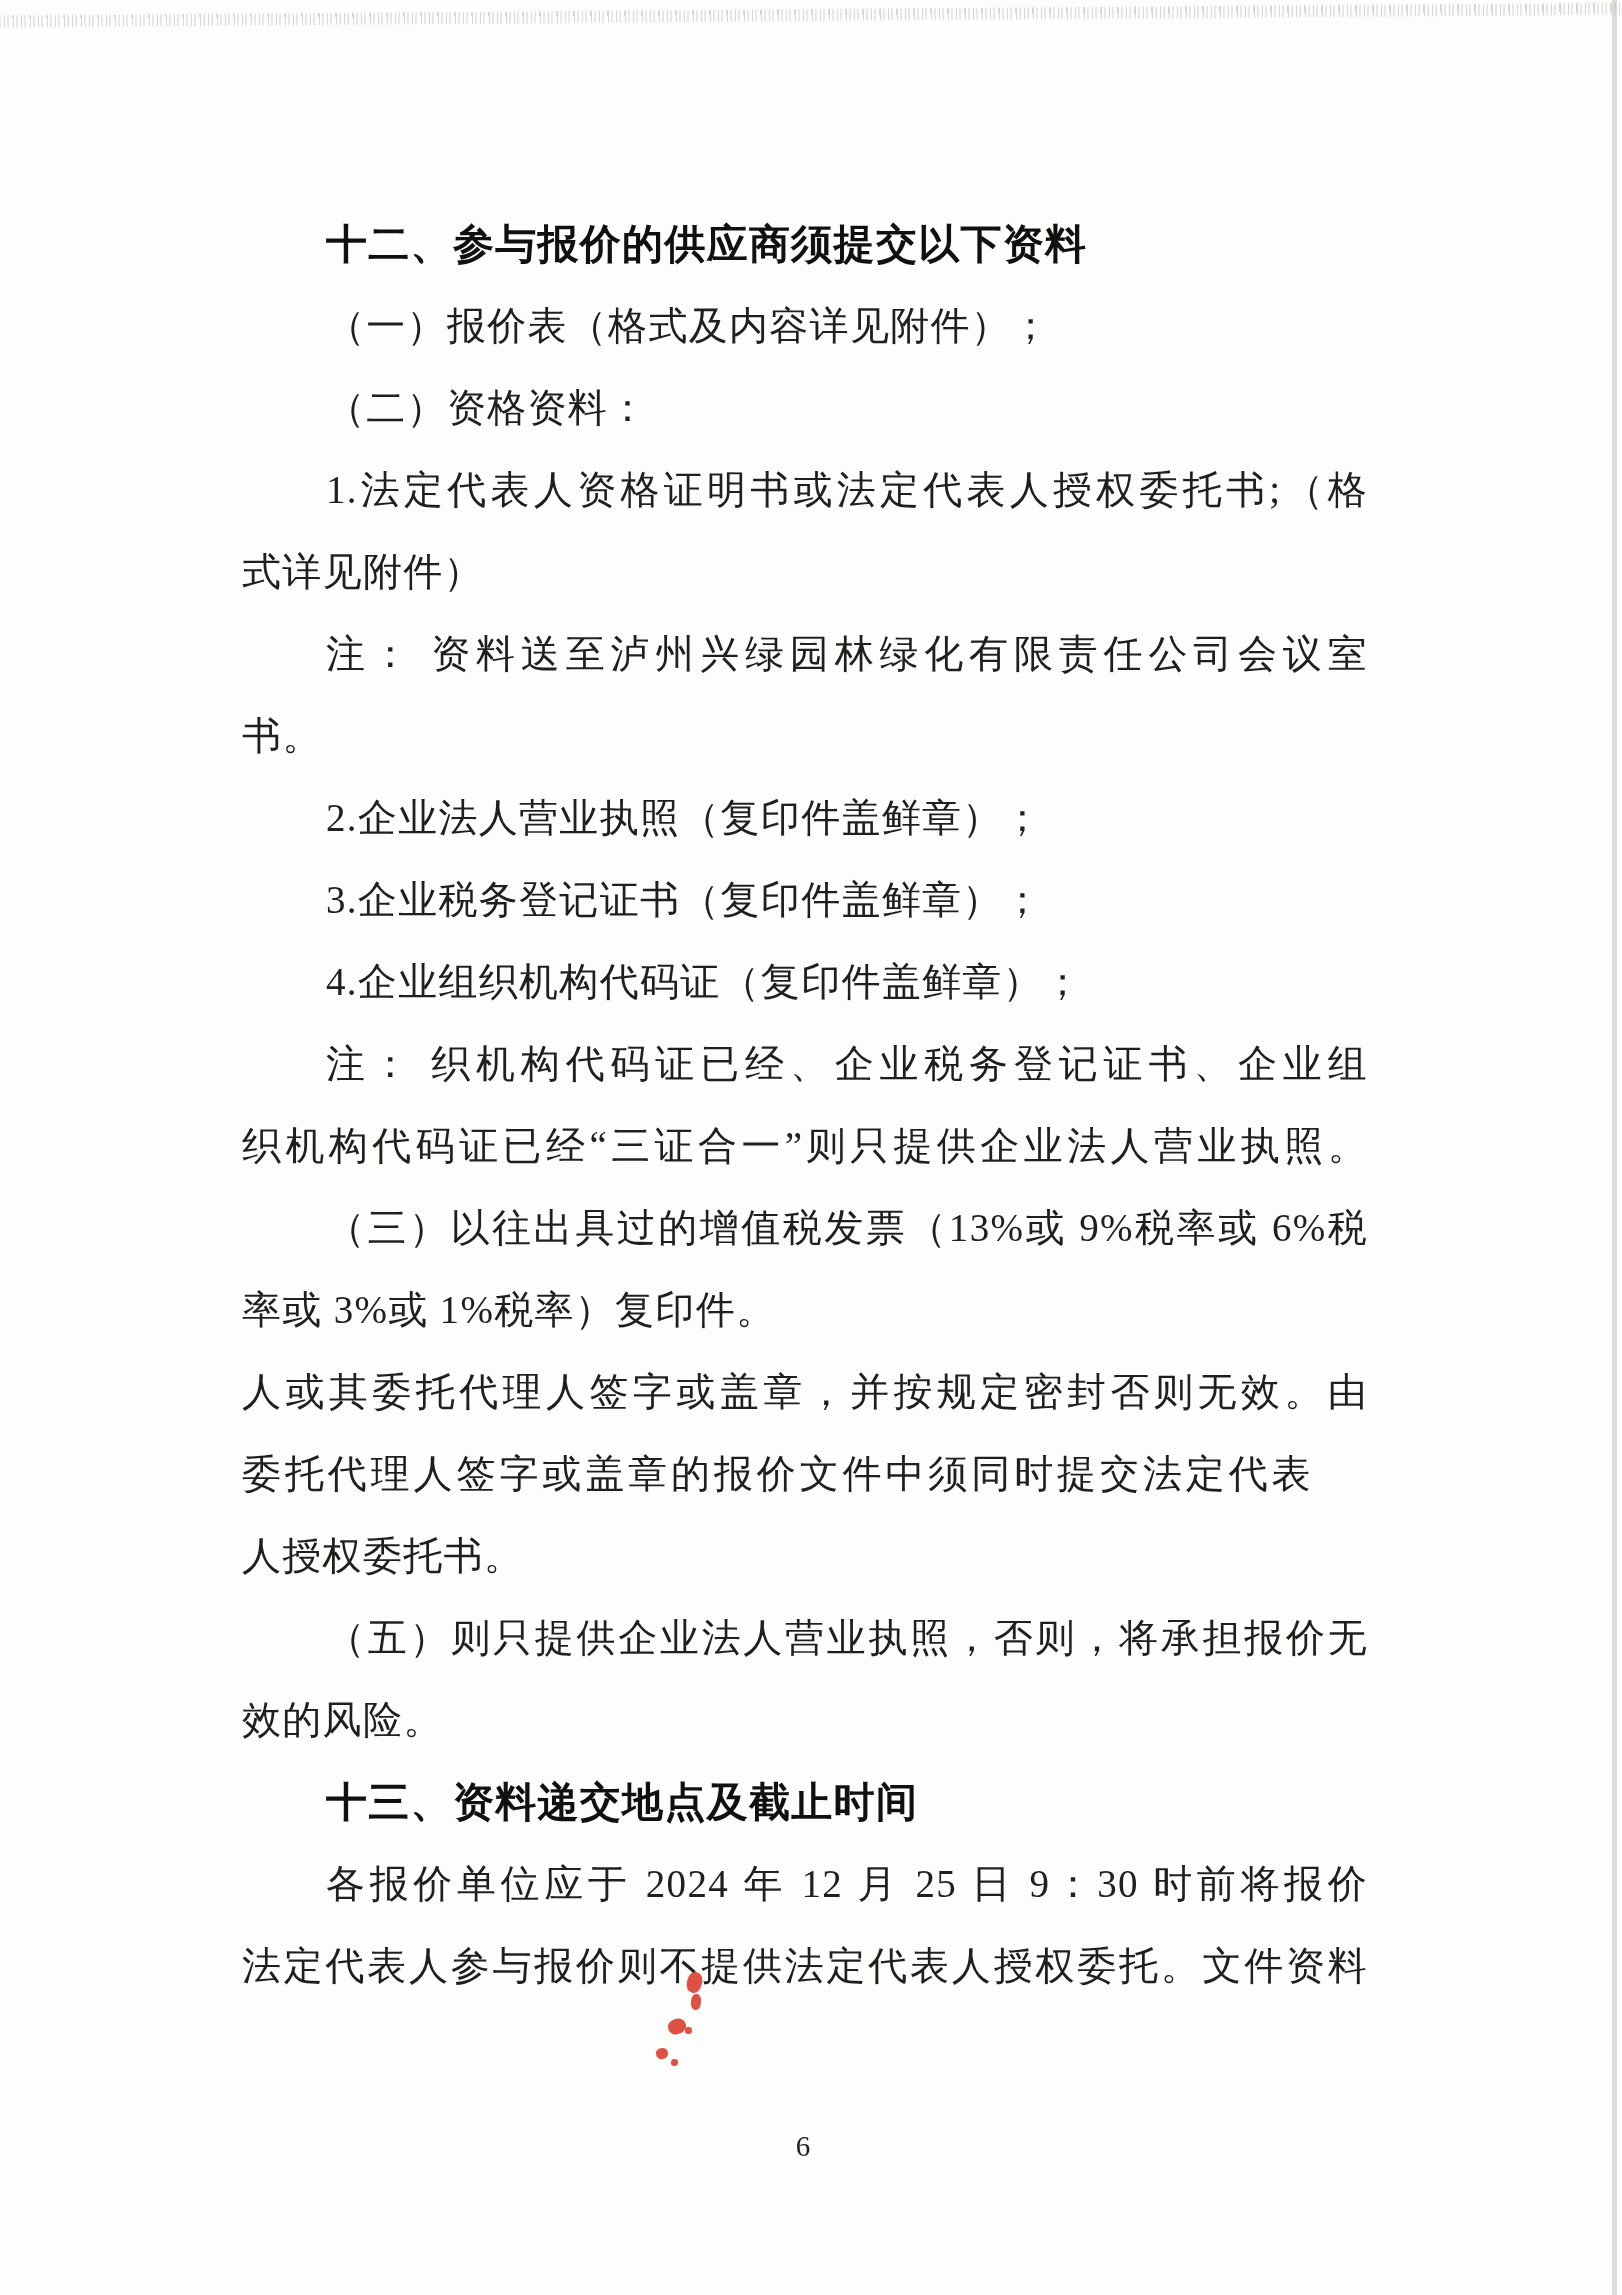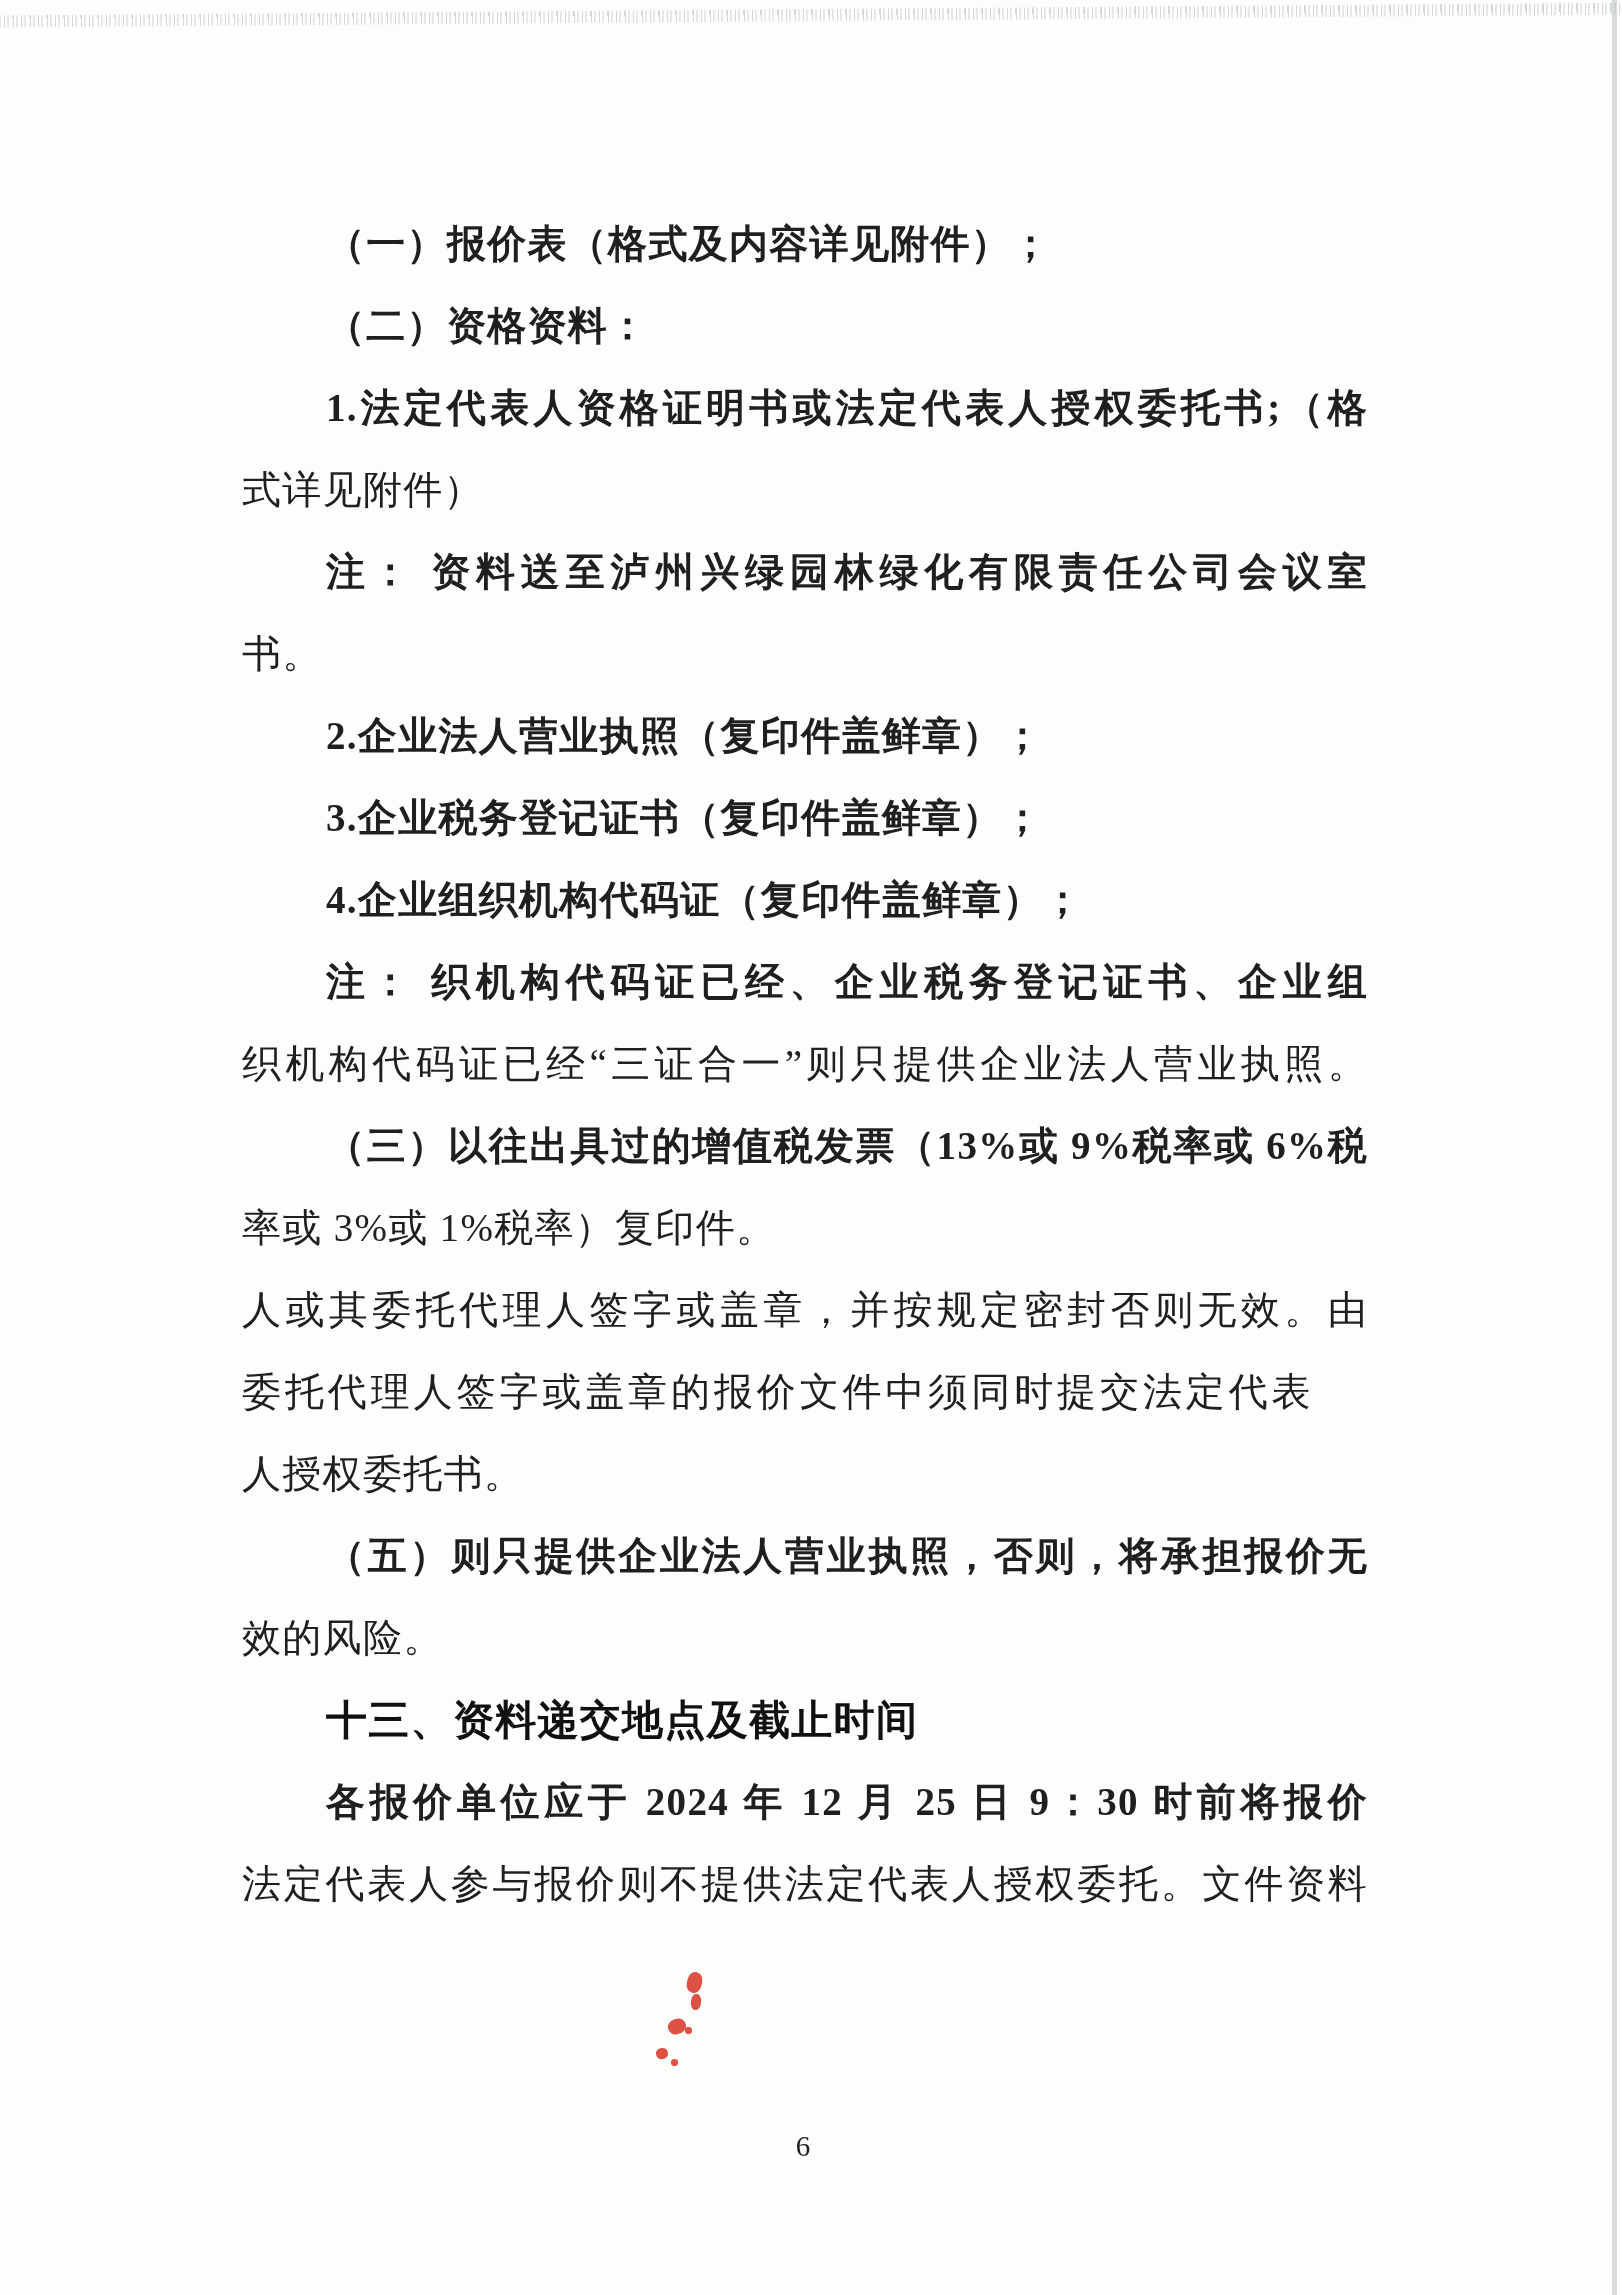--- a/index.html
+++ b/index.html
@@ -56,21 +56,21 @@
     letter-spacing: 1.3px;
     color: var(--ink, #1f1f1f);
     white-space: nowrap;
   }
   .line.justify {
     white-space: normal;
     text-align: justify;
     text-align-last: justify;
     text-justify: inter-character;
   }
-  .line.indent { padding-left: 84px; font-weight: bold; }
+  .line.indent { padding-left: 84px; }
   .line.wide { letter-spacing: 3.9px; }
   .line.heading {
     font-family: "Liberation Sans", "DejaVu Sans", sans-serif;
     font-weight: bold;
     font-size: 41px;
     color: var(--heading-ink, #101010);
   }
   .page-num {
     position: absolute;
     left: 777px;
@@ -89,20 +89,21 @@
     opacity: 0.88;
   }
 </style>
 </head>
 <body>
 
 <div class="page">
   <div class="scan-noise-top"></div>
   <div class="scan-edge-right"></div>
   <div class="content" id="doc-body">
+      <div class="line heading indent">十二、参与报价的供应商须提交以下资料</div>
       <div class="line indent">（一）报价表（格式及内容详见附件）；</div>
       <div class="line indent">（二）资格资料：</div>
       <div class="line indent justify">1.法定代表人资格证明书或法定代表人授权委托书;（格</div>
       <div class="line">式详见附件）</div>
       <div class="line indent justify">注： 资料送至泸州兴绿园林绿化有限责任公司会议室</div>
       <div class="line">书。</div>
       <div class="line indent">2.企业法人营业执照（复印件盖鲜章）；</div>
       <div class="line indent">3.企业税务登记证书（复印件盖鲜章）；</div>
       <div class="line indent">4.企业组织机构代码证（复印件盖鲜章）；</div>
       <div class="line indent justify">注： 织机构代码证已经、企业税务登记证书、企业组</div>

